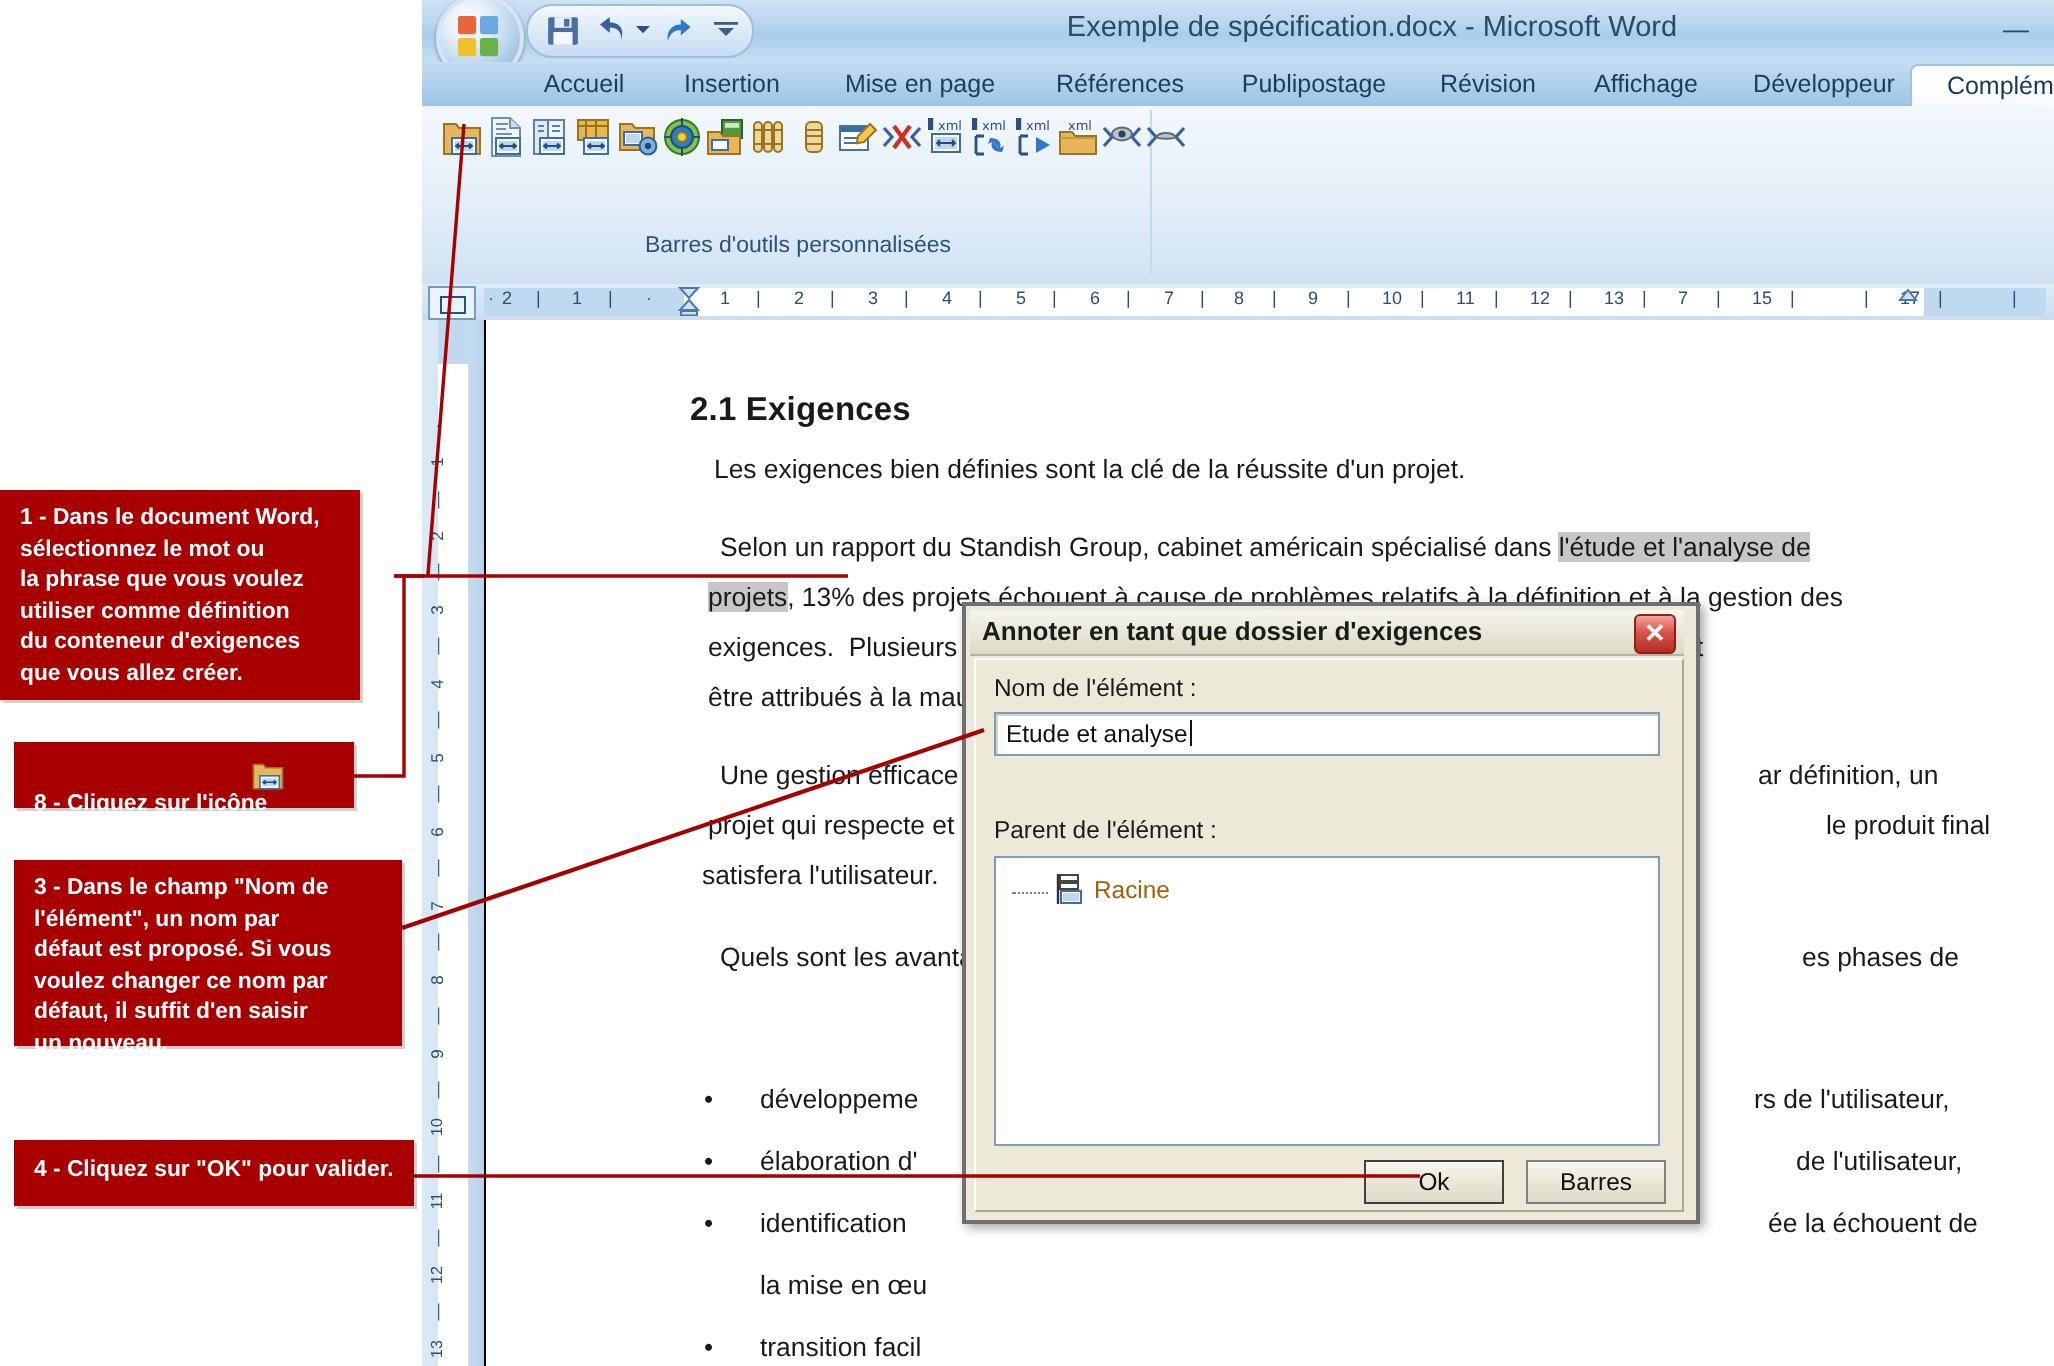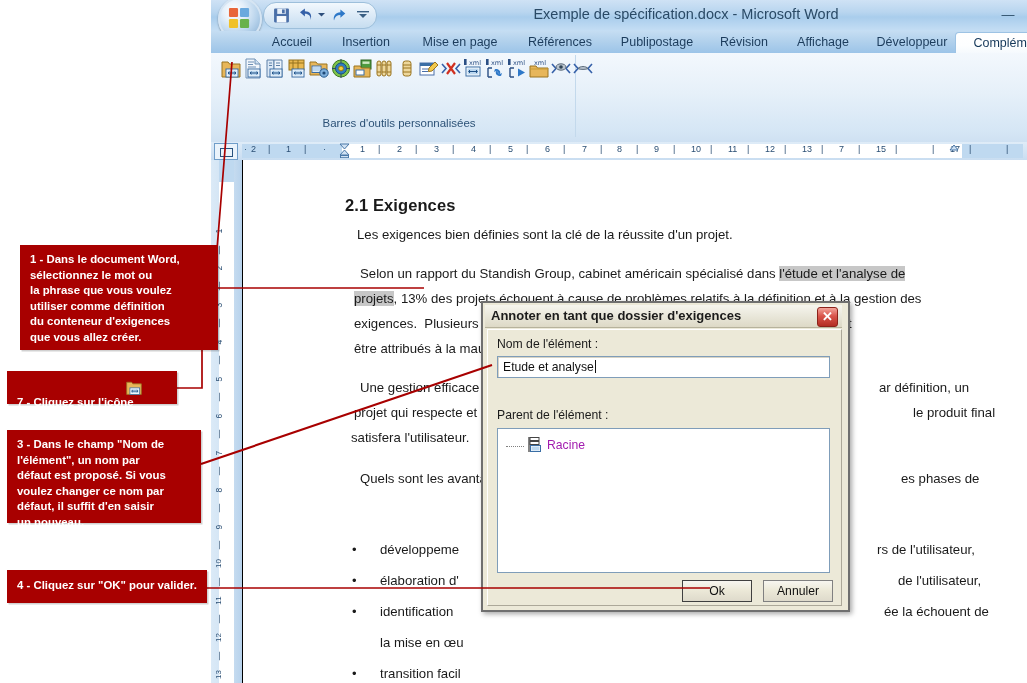--- a/index.html
+++ b/index.html
@@ -195,21 +195,21 @@
     display:inline-block; width:1px; height:13px; background:#111;
     vertical-align:-2px; margin-left:1px;
   }
   .dlg-tree {
     position:absolute; left:9px; top:98px; width:333px; height:145px;
     background:#ffffff;
     border:1px solid #7f9db9;
     box-sizing:border-box;
   }
   .tree-node {
-    position:absolute; left:10px; top:8px; font-size:12.2px; color:#a21caf; white-space:nowrap;
+    position:absolute; left:10px; top:8px; font-size:12.2px; color:#a16207; white-space:nowrap;
   }
   .tree-dots {
     position:absolute; left:8px; top:17px; width:18px; border-top:1px dotted #808080;
   }
   .dlg-btn {
     position:absolute; top:250px; height:22px;
     background: linear-gradient(to bottom,#f7f6f0 0%,#ece9d8 45%,#dedacb 100%);
     border:1px solid #808080;
     font-size:12.2px; color:#111; line-height:20px; text-align:center;
     cursor:default;
@@ -221,21 +221,21 @@
   
   .callout {
     position:absolute; background:#a80000; color:#ffffff;
     font-size:11.4px; font-weight:bold; line-height:15.5px;
     font-family:"Liberation Sans", sans-serif;
     box-shadow: 1.5px 1.5px 0 rgba(0,0,0,.18);
     padding:7px 9px 7px 10px;
     box-sizing:border-box;
     white-space:pre-line;
   }
-  .co1 { left:20px; top:245px; width:198px; height:105px; }
+  .co1 { left:0; top:245px; width:180px; height:105px; }
   .co2 { left:7px; top:371px; width:170px; height:33px; padding-top:8px; }
   .co3 { left:7px; top:430px; width:194px; height:93px; }
   .co4 { left:7px; top:570px; width:200px; height:33px; padding-top:8px; }
 
   .co2-icon {
     position:absolute; left:118px; top:8px; width:18px; height:17px;
   }
   svg.leader { position:absolute; left:0; top:0; width:1027px; height:683px; pointer-events:none; }
 </style>
 </head>
@@ -571,21 +571,21 @@
           <path d="M3 1v15" stroke="#333" stroke-width="1.2"></path>
           <rect x="4" y="1.5" width="9" height="3" fill="#fff" stroke="#444"></rect>
           <rect x="4" y="5.5" width="9" height="3" fill="#fff" stroke="#444"></rect>
           <rect x="4.5" y="9.5" width="10" height="6" fill="#fff" stroke="#3a6ea5"></rect>
           <rect x="5.5" y="10.5" width="8" height="4" fill="#bcd8f0"></rect>
         </svg>
         <div class="tree-node" style="left:49px;top:9px">Racine</div>
       </div>
 
       <div class="dlg-btn ok">Ok</div>
-      <div class="dlg-btn cancel">Annuler</div>
+      <div class="dlg-btn cancel">Barres</div>
     </div>
   </div>
 
   <svg class="leader">
 
     <path d="M197 288 H212 V288" stroke="#a80000" stroke-width="1.7" fill="none"></path>
     <path d="M197 288 H214" stroke="#a80000" stroke-width="1.7" fill="none"></path>
     <path d="M214 288 H424" stroke="#a80000" stroke-width="1.7" fill="none"></path>
 
     <path d="M214 288 V287 L232 62" stroke="#a80000" stroke-width="1.7" fill="none"></path>
@@ -598,21 +598,21 @@
   </svg>
 
   <div class="callout co1">1 - Dans le document Word,
      sélectionnez le mot ou
      la phrase que vous voulez
      utiliser comme définition
      du conteneur d'exigences
      que vous allez créer.</div>
 
   <div class="callout co2">
-    <span>7 - Cliquez sur l'icône</span>
+    <span>8 - Cliquez sur l'icône</span>
     <svg class="co2-icon" viewBox="0 0 20 21">
       <path d="M1 4h6l1.6 2H19v13H1z" fill="#e7b65a" stroke="#9a7420"></path>
       <rect x="5" y="11" width="12" height="8" fill="#fff" stroke="#3a6ea5"></rect>
       <rect x="6.5" y="12.5" width="9" height="5" fill="#bcd8f0"></rect>
       <path d="M7.5 15h7M8.5 13.8 7 15l1.5 1.2M13.5 13.8 15 15l-1.5 1.2" stroke="#1d4f85" fill="none" stroke-width="1"></path>
     </svg>
     <span style="margin-left:34px">.</span>
   </div>
 
   <div class="callout co3">3 - Dans le champ "Nom de

